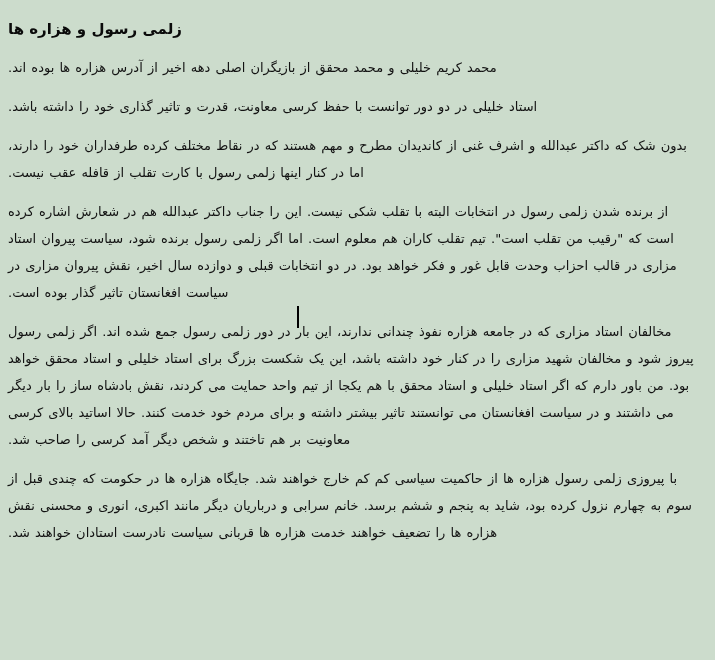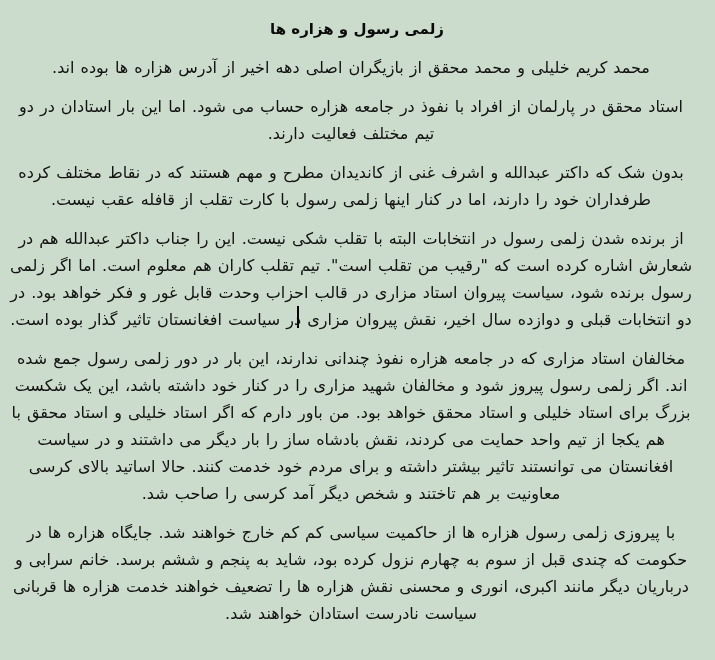--- a/index.html
+++ b/index.html
@@ -14,52 +14,52 @@
     font-family: "DejaVu Sans", sans-serif;
     color: #121212;
     direction: rtl;
     position: relative;
   }
   .editor {
     position: absolute;
     inset: 0;
     box-sizing: border-box;
     padding: 16px 9px 0 8px;
-    text-align: center;
+    text-align: left;
     cursor: text;
   }
   .title {
     font-size: 15px;
     font-weight: bold;
     line-height: 26px;
     margin: 0 0 12px 0;
     color: #0a0a0a;
   }
   .para {
-    font-size: 16px;
+    font-size: 13px;
     line-height: 27px;
     margin: 0 12px 12px 0;
     word-spacing: 1px;
   }
   .caret {
     position: absolute;
     left: 297px;
     top: 306px;
     width: 2px;
     height: 22px;
     background: #000;
   }
 </style>
 </head>
 <body style="background: rgb(204, 220, 204); color: rgb(18, 18, 18);">
 
 <div class="editor">
   <h1 class="title">زلمی رسول و هزاره ها</h1>
 
   <p class="para">محمد کریم خلیلی و محمد محقق از بازیگران اصلی دهه اخیر از آدرس هزاره ها بوده اند.</p>
-  <p class="para">استاد محقق در پارلمان از افراد با نفوذ در جامعه هزاره حساب می شود. اما این بار استادان در دو تیم مختلف فعالیت دارند.</p>
+  <p class="para">استاد خلیلی در دو دور توانست با حفظ کرسی معاونت، قدرت و تاثیر گذاری خود را داشته باشد.</p>
   <p class="para">بدون شک که داکتر عبدالله و اشرف غنی از کاندیدان مطرح و مهم هستند که در نقاط مختلف کرده طرفداران خود را دارند، اما در کنار اینها زلمی رسول با کارت تقلب از قافله عقب نیست.</p>
   <p class="para">از برنده شدن زلمی رسول در انتخابات البته با تقلب شکی نیست. این را جناب داکتر عبدالله هم در شعارش اشاره کرده است که "رقیب من تقلب است". تیم تقلب کاران هم معلوم است. اما اگر زلمی رسول برنده شود، سیاست پیروان استاد مزاری در قالب احزاب وحدت قابل غور و فکر خواهد بود. در دو انتخابات قبلی و دوازده سال اخیر، نقش پیروان مزاری در سیاست افغانستان تاثیر گذار بوده است.</p>
   <p class="para">مخالفان استاد مزاری که در جامعه هزاره نفوذ چندانی ندارند، این بار در دور زلمی رسول جمع شده اند. اگر زلمی رسول پیروز شود و مخالفان شهید مزاری را در کنار خود داشته باشد، این یک شکست بزرگ برای استاد خلیلی و استاد محقق خواهد بود. من باور دارم که اگر استاد خلیلی و استاد محقق با هم یکجا از تیم واحد حمایت می کردند، نقش بادشاه ساز را بار دیگر می داشتند و در سیاست افغانستان می توانستند تاثیر بیشتر داشته و برای مردم خود خدمت کنند. حالا اساتید بالای کرسی معاونیت بر هم تاختند و شخص دیگر آمد کرسی را صاحب شد.</p>
   <p class="para">با پیروزی زلمی رسول هزاره ها از حاکمیت سیاسی کم کم خارج خواهند شد. جایگاه هزاره ها در حکومت که چندی قبل از سوم به چهارم نزول کرده بود، شاید به پنجم و ششم برسد. خانم سرابی و درباریان دیگر مانند اکبری، انوری و محسنی نقش هزاره ها را تضعیف خواهند خدمت هزاره ها قربانی سیاست نادرست استادان خواهند شد.</p>
 
   <div class="caret"></div>
 </div>
 
 </body></html>

